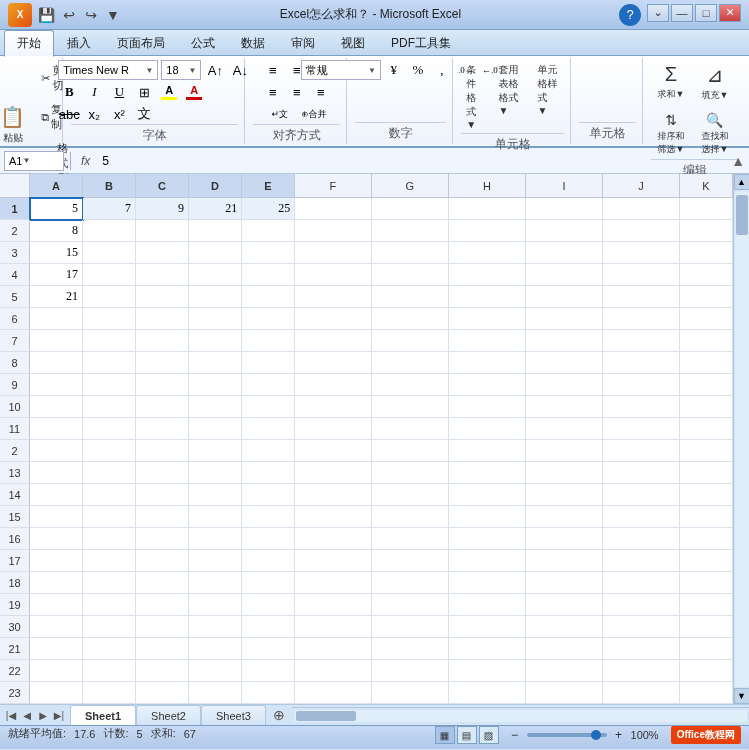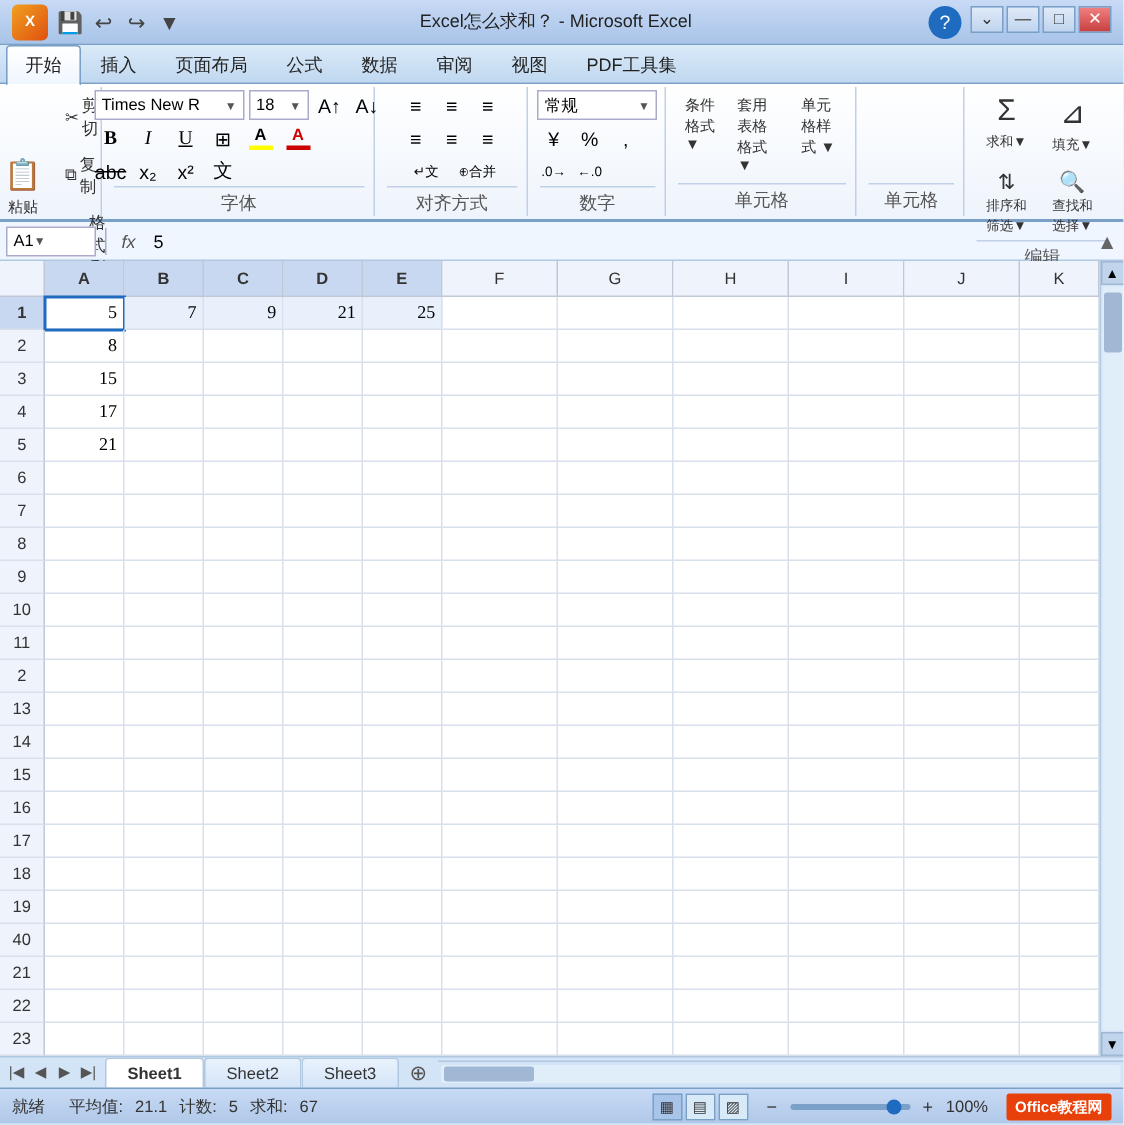--- a/index.html
+++ b/index.html
@@ -211,26 +211,26 @@
     .sheet-tab.active {
       background: white; font-weight: bold; border-color: #b0c8e0;
     }
     .sheet-tab-add { width: 18px; height: 18px; margin-left: 4px; cursor: pointer; display: flex; align-items: center; justify-content: center; font-size: 14px; color: #555; }
 
     
     .status-bar {
       height: 24px;
       background: linear-gradient(to bottom, #c8daf5, #b0c8e8);
       display: flex;
-      align-items: center;
+      align-items: flex-start;
       padding: 0 8px;
       border-top: 1px solid #7aa0c8;
       font-size: 11px;
       color: #333;
-      gap: 16px;
+      gap: 0;
     }
     .status-left { display: flex; align-items: center; gap: 4px; }
     .status-right { margin-left: auto; display: flex; align-items: center; gap: 8px; }
     .status-mode { font-size: 11px; }
     .zoom-controls { display: flex; align-items: center; gap: 4px; }
     .zoom-btn { width: 16px; height: 16px; cursor: pointer; font-size: 12px; display: flex; align-items: center; justify-content: center; }
     .zoom-slider { width: 80px; height: 4px; background: #7aa0c8; border-radius: 2px; position: relative; cursor: pointer; }
     .zoom-thumb { width: 10px; height: 10px; background: #1e6bbf; border-radius: 50%; position: absolute; top: -3px; left: 80%; cursor: pointer; }
 
     .view-btns { display: flex; gap: 2px; }
@@ -392,21 +392,21 @@
       </div>
       <div style="display:flex;gap:2px;">
         <div class="ribbon-btn-icon" style="font-size:9px;width:32px;">↵文</div>
         <div class="ribbon-btn-icon" style="font-size:9px;width:32px;">⊕合并</div>
       </div>
     </div>
     <div class="ribbon-group-label">对齐方式</div>
   </div>
 
   <div class="ribbon-group" style="min-width:90px;">
-    <div class="ribbon-group-content" style="flex-direction:column;gap:2px;align-items:flex-start;">
+    <div class="ribbon-group-content" style="gap:2px;align-items:flex-start;font-family:Liberation Serif, serif;">
       <div class="combo-box" style="width:80px;">
         <span style="flex:1;font-size:11px;">常规</span>
         <span class="combo-arrow">▼</span>
       </div>
       <div style="display:flex;gap:2px;align-items:center;">
         <div class="ribbon-btn-icon">¥</div>
         <div class="ribbon-btn-icon">%</div>
         <div class="ribbon-btn-icon">,</div>
       </div>
       <div style="display:flex;gap:2px;align-items:center;">
@@ -752,21 +752,21 @@
       <div class="cell col-D empty"></div>
       <div class="cell col-E empty"></div>
       <div class="cell col-F empty"></div>
       <div class="cell col-G empty"></div>
       <div class="cell col-H empty"></div>
       <div class="cell col-I empty"></div>
       <div class="cell col-J empty"></div>
       <div class="cell col-K empty"></div>
     </div>
           <div class="grid-row">
-      <div class="row-header">40</div>
+      <div class="row-header">30</div>
       <div class="cell col-A empty"></div>
       <div class="cell col-B empty"></div>
       <div class="cell col-C empty"></div>
       <div class="cell col-D empty"></div>
       <div class="cell col-E empty"></div>
       <div class="cell col-F empty"></div>
       <div class="cell col-G empty"></div>
       <div class="cell col-H empty"></div>
       <div class="cell col-I empty"></div>
       <div class="cell col-J empty"></div>
@@ -848,21 +848,21 @@
       </div>
     </div>
   </div>
 
   <div class="status-bar">
     <div class="status-left">
       <span class="status-mode">就绪</span>
     </div>
     <div style="display:flex;gap:8px;align-items:center;">
       <span>平均值: </span>
-        <span>21.1</span>
+        <span>17.6</span>
       <span>计数: </span>
         <span>5</span>
       <span>求和: </span>
         <span>67</span>
     </div>
     <div class="status-right">
       <div class="view-btns">
         <div class="view-btn active">▦</div>
         <div class="view-btn">▤</div>
         <div class="view-btn">▨</div>

